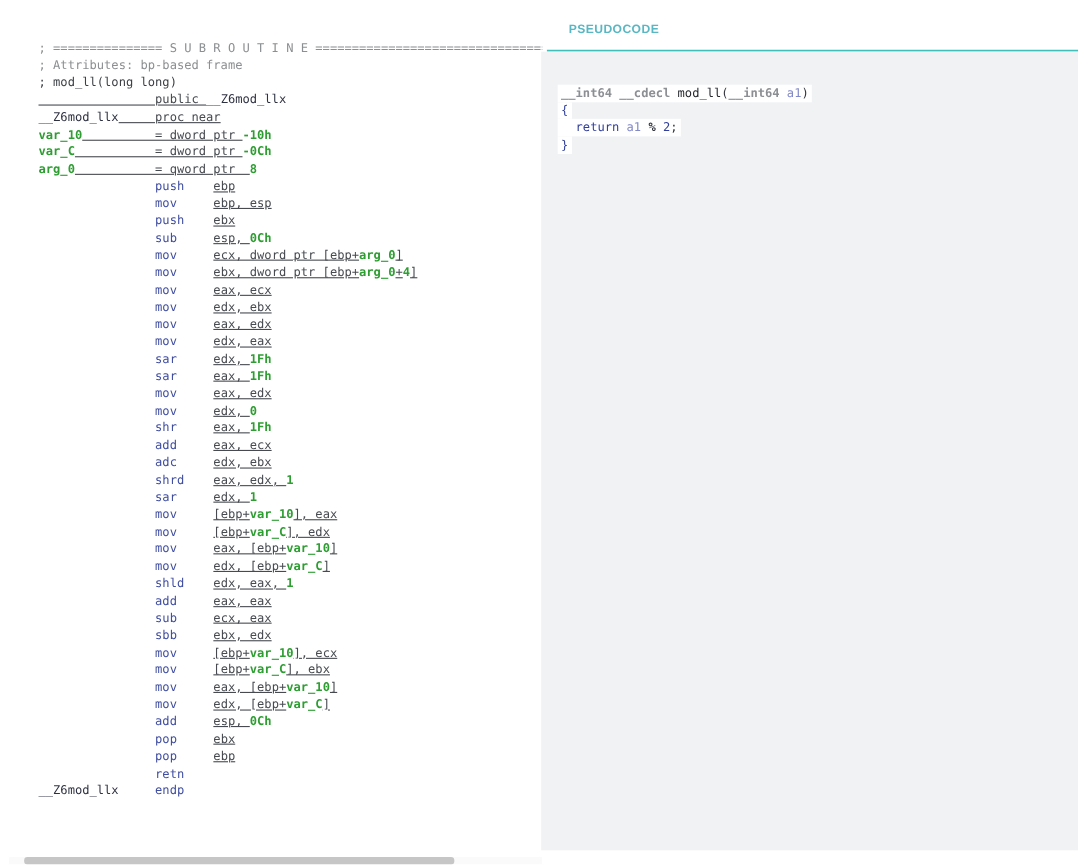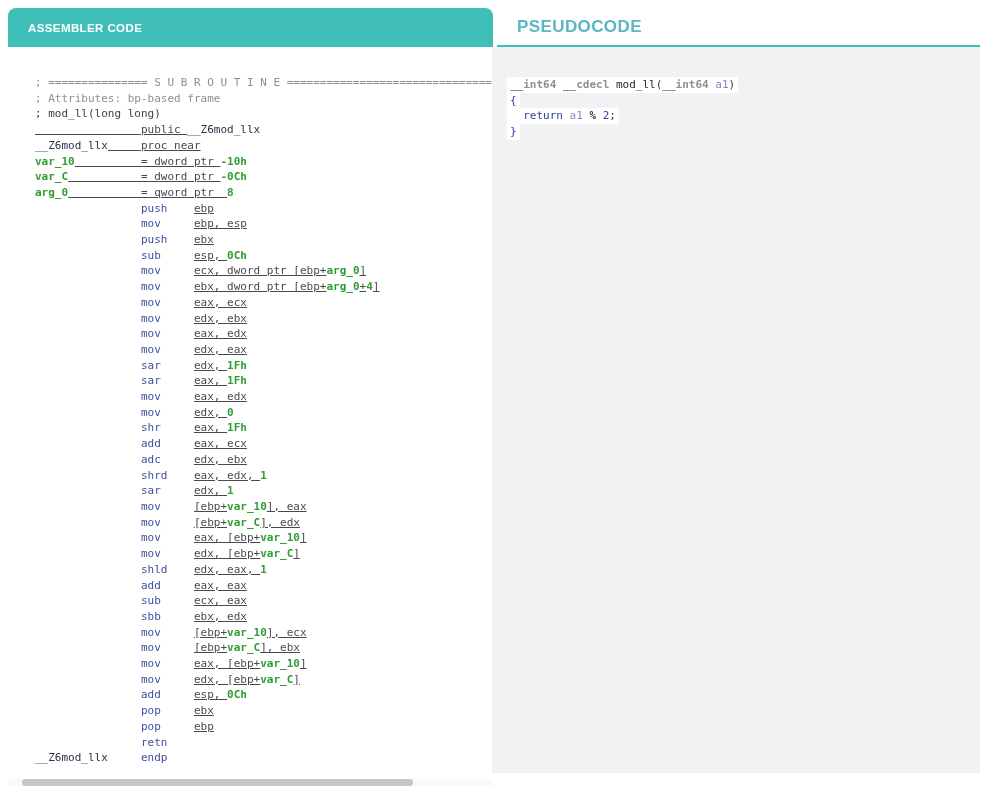--- a/index.html
+++ b/index.html
@@ -6,21 +6,21 @@
   .page{position:relative;width:989px;height:787px;background:#ffffff;overflow:hidden;
         font-family:"Liberation Sans",sans-serif;}
   .panel{position:absolute;top:8px;}
   .panel.left{left:8px;width:485px;height:778px;overflow:hidden;}
   .panel.right{left:492px;width:488px;height:774px;}
   .asm-header{height:39px;background:var(--teal);border-radius:8px 8px 0 0;
         display:flex;align-items:center;padding-left:20px;}
   .asm-header span{color:#ffffff;font-size:11.5px;font-weight:bold;letter-spacing:.4px;}
   .ps-header{height:37px;margin-left:5px;background:#ffffff;border-bottom:2px solid var(--teal);
         border-radius:0 8px 0 0;display:flex;align-items:center;padding-left:20px;}
-  .ps-header span{color:var(--teal-text);font-size:17px;font-weight:bold;letter-spacing:.4px;}
+  .ps-header span{color:var(--teal-text);font-size:11px;font-weight:bold;letter-spacing:.4px;}
   .code{font-family:"DejaVu Sans Mono","Liberation Mono",monospace;font-size:11px;
         line-height:15.7px;white-space:pre;}
   .code .line{white-space:pre;}
   .asm{padding:28px 0 0 27px;width:458px;overflow:hidden;}
   .ps-body{background:var(--panel-bg);height:696px;padding:30px 0 0 15px;}
   .ps-body .line{margin:0;}
   .hl{display:inline-block;background:#ffffff;padding:0 3px;}
   
   .c{color:var(--asm-comment);}
   .c2{color:var(--asm-comment-dark);}
@@ -38,23 +38,20 @@
   .hscroll{position:absolute;left:0;bottom:0;width:485px;height:7px;background:#fafafa;}
   .hscroll .thumb{position:absolute;left:14px;top:0;width:391px;height:7px;
         background:var(--scroll-thumb);border-radius:3px;}
 </style>
 </head>
 <body>
 
 <div class="page">
 
   <section class="panel left">
-    <header class="asm-header">
-      <span>ASSEMBLER CODE</span>
-    </header>
     <div class="code asm" id="asm-code"><div class="line"><span class="c">; =============== S U B R O U T I N E ============================================================</span></div><div class="line"><span class="c">; Attributes: bp-based frame</span></div><div class="line"><span class="c2">; mod_ll(long long)</span></div><div class="line"><span class="d">                public </span><span class="n">__Z6mod_llx</span></div><div class="line"><span class="n">__Z6mod_llx</span><span class="d">     proc near</span></div><div class="line"><span class="g">var_10</span><span class="d">          = dword ptr </span><span class="g">-10h</span></div><div class="line"><span class="g">var_C</span><span class="d">           = dword ptr </span><span class="g">-0Ch</span></div><div class="line"><span class="g">arg_0</span><span class="d">           = qword ptr  </span><span class="g">8</span></div><div class="line"><span class="k">                push    </span><span class="d">ebp</span></div><div class="line"><span class="k">                mov     </span><span class="d">ebp, esp</span></div><div class="line"><span class="k">                push    </span><span class="d">ebx</span></div><div class="line"><span class="k">                sub     </span><span class="d">esp, </span><span class="g">0Ch</span></div><div class="line"><span class="k">                mov     </span><span class="d">ecx, dword ptr [ebp+</span><span class="g">arg_0</span><span class="d">]</span></div><div class="line"><span class="k">                mov     </span><span class="d">ebx, dword ptr [ebp+</span><span class="g">arg_0</span><span class="d">+</span><span class="g">4</span><span class="d">]</span></div><div class="line"><span class="k">                mov     </span><span class="d">eax, ecx</span></div><div class="line"><span class="k">                mov     </span><span class="d">edx, ebx</span></div><div class="line"><span class="k">                mov     </span><span class="d">eax, edx</span></div><div class="line"><span class="k">                mov     </span><span class="d">edx, eax</span></div><div class="line"><span class="k">                sar     </span><span class="d">edx, </span><span class="g">1Fh</span></div><div class="line"><span class="k">                sar     </span><span class="d">eax, </span><span class="g">1Fh</span></div><div class="line"><span class="k">                mov     </span><span class="d">eax, edx</span></div><div class="line"><span class="k">                mov     </span><span class="d">edx, </span><span class="g">0</span></div><div class="line"><span class="k">                shr     </span><span class="d">eax, </span><span class="g">1Fh</span></div><div class="line"><span class="k">                add     </span><span class="d">eax, ecx</span></div><div class="line"><span class="k">                adc     </span><span class="d">edx, ebx</span></div><div class="line"><span class="k">                shrd    </span><span class="d">eax, edx, </span><span class="g">1</span></div><div class="line"><span class="k">                sar     </span><span class="d">edx, </span><span class="g">1</span></div><div class="line"><span class="k">                mov     </span><span class="d">[ebp+</span><span class="g">var_10</span><span class="d">], eax</span></div><div class="line"><span class="k">                mov     </span><span class="d">[ebp+</span><span class="g">var_C</span><span class="d">], edx</span></div><div class="line"><span class="k">                mov     </span><span class="d">eax, [ebp+</span><span class="g">var_10</span><span class="d">]</span></div><div class="line"><span class="k">                mov     </span><span class="d">edx, [ebp+</span><span class="g">var_C</span><span class="d">]</span></div><div class="line"><span class="k">                shld    </span><span class="d">edx, eax, </span><span class="g">1</span></div><div class="line"><span class="k">                add     </span><span class="d">eax, eax</span></div><div class="line"><span class="k">                sub     </span><span class="d">ecx, eax</span></div><div class="line"><span class="k">                sbb     </span><span class="d">ebx, edx</span></div><div class="line"><span class="k">                mov     </span><span class="d">[ebp+</span><span class="g">var_10</span><span class="d">], ecx</span></div><div class="line"><span class="k">                mov     </span><span class="d">[ebp+</span><span class="g">var_C</span><span class="d">], ebx</span></div><div class="line"><span class="k">                mov     </span><span class="d">eax, [ebp+</span><span class="g">var_10</span><span class="d">]</span></div><div class="line"><span class="k">                mov     </span><span class="d">edx, [ebp+</span><span class="g">var_C</span><span class="d">]</span></div><div class="line"><span class="k">                add     </span><span class="d">esp, </span><span class="g">0Ch</span></div><div class="line"><span class="k">                pop     </span><span class="d">ebx</span></div><div class="line"><span class="k">                pop     </span><span class="d">ebp</span></div><div class="line"><span class="k">                retn</span></div><div class="line"><span class="n">__Z6mod_llx</span><span class="k">     endp</span></div></div>
     <div class="hscroll">
       <div class="thumb"></div>
     </div>
   </section>
 
   <section class="panel right">
     <header class="ps-header">
       <span>PSEUDOCODE</span>
     </header>

